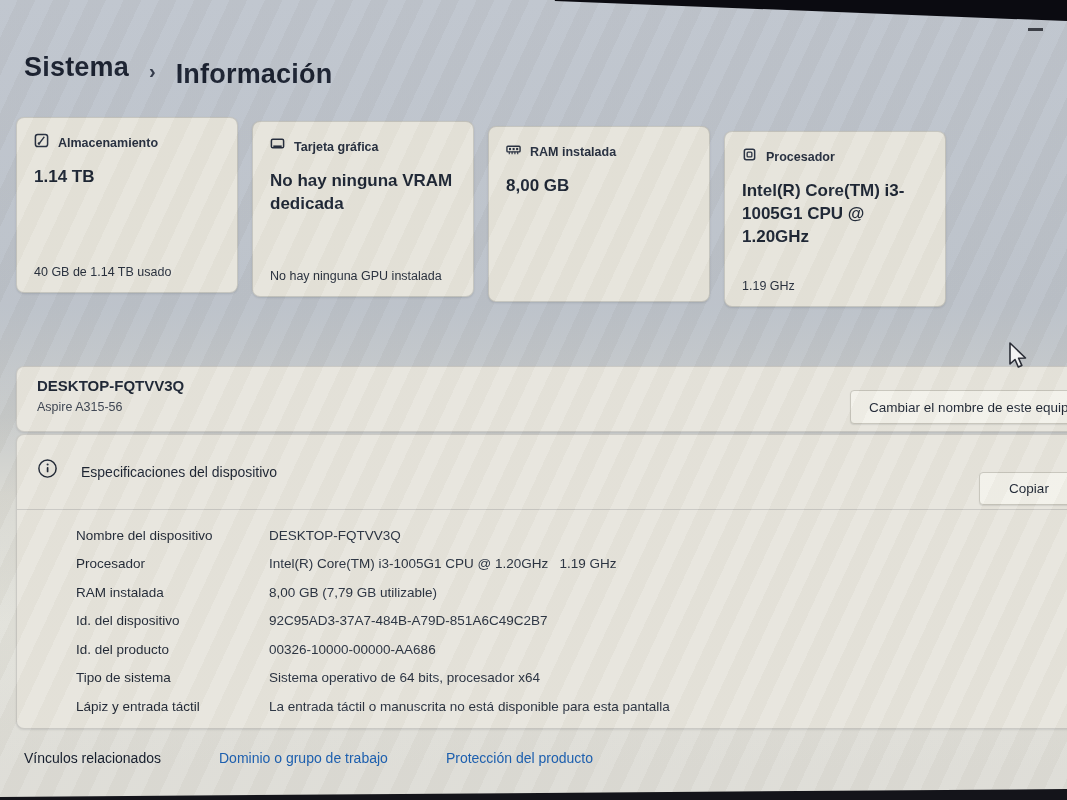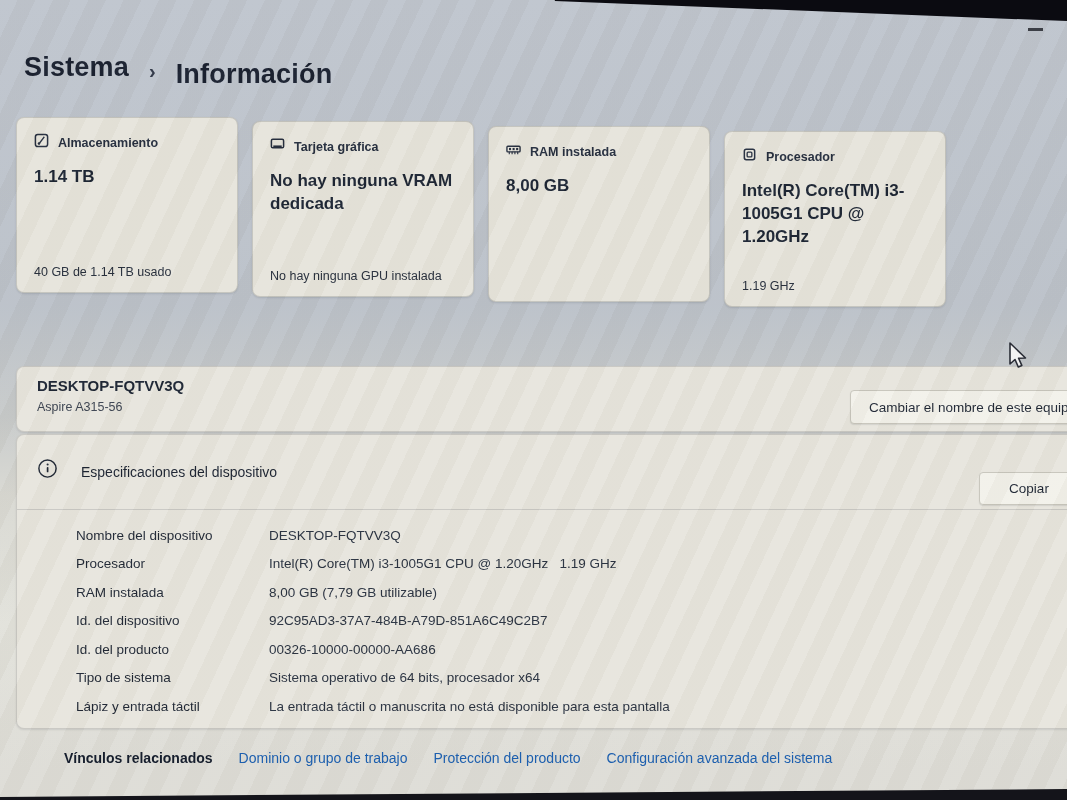--- a/index.html
+++ b/index.html
@@ -75,22 +75,22 @@
   .info-icon{position:absolute;left:20px;top:23px;width:21px;height:21px;}
   .spec-title{position:absolute;left:64px;top:29px;font-size:14px;font-weight:400;color:#161e2d;}
   #copy-button{position:absolute;left:962px;top:37px;height:33px;width:100px;text-align:center;}
   .spec-divider{position:absolute;left:0;top:74px;width:100%;height:1px;background:rgba(60,65,75,0.18);}
   .spec-table{position:absolute;left:0;top:86px;width:100%;}
   .spec-row{display:flex;height:28.5px;align-items:center;}
   .spec-label{width:193px;padding-left:59px;flex:0 0 auto;font-size:13.5px;color:#1a2230;}
   .spec-value{font-size:13.5px;color:#252e3d;white-space:pre;}
   
   .related{position:absolute;left:24px;top:750px;display:flex;align-items:center;gap:26px;z-index:5;}
-  .related-label{font-size:14px;font-weight:700;color:#161e2d;margin-left:40px;}
-  .related a{font-size:14px;color:#1d5fae;text-decoration:none;}
+  .related-label{font-size:14px;font-weight:400;color:#161e2d;}
+  .related a{font-size:14px;color:#1d5fae;text-decoration:none;margin-left:32px;}
   
   #cursor{position:absolute;left:1008px;top:342px;z-index:40;}
 </style>
 </head>
 <body>
 
 <div id="screen">
 
   <div class="breadcrumb">
     <span class="crumb">Sistema</span>
@@ -211,21 +211,20 @@
         <span class="spec-label">Lápiz y entrada táctil</span>
         <span class="spec-value">La entrada táctil o manuscrita no está disponible para esta pantalla</span>
       </div>
     </div>
   </div>
 
   <div class="related">
     <span class="related-label">Vínculos relacionados</span>
     <a href="#">Dominio o grupo de trabajo</a>
     <a href="#">Protección del producto</a>
-    <a href="#">Configuración avanzada del sistema</a>
   </div>
 
   <div id="cursor">
     <svg width="22" height="30" viewBox="0 0 22 30">
         <path d="M2 1 L2 22 L7 17.5 L10.3 25 L13.8 23.4 L10.6 16.2 L17.5 16 Z" fill="#f2f2f2" stroke="#2a2d36" stroke-width="1.6" stroke-linejoin="round"></path>
       </svg>
   </div>
 
 </div>
 

